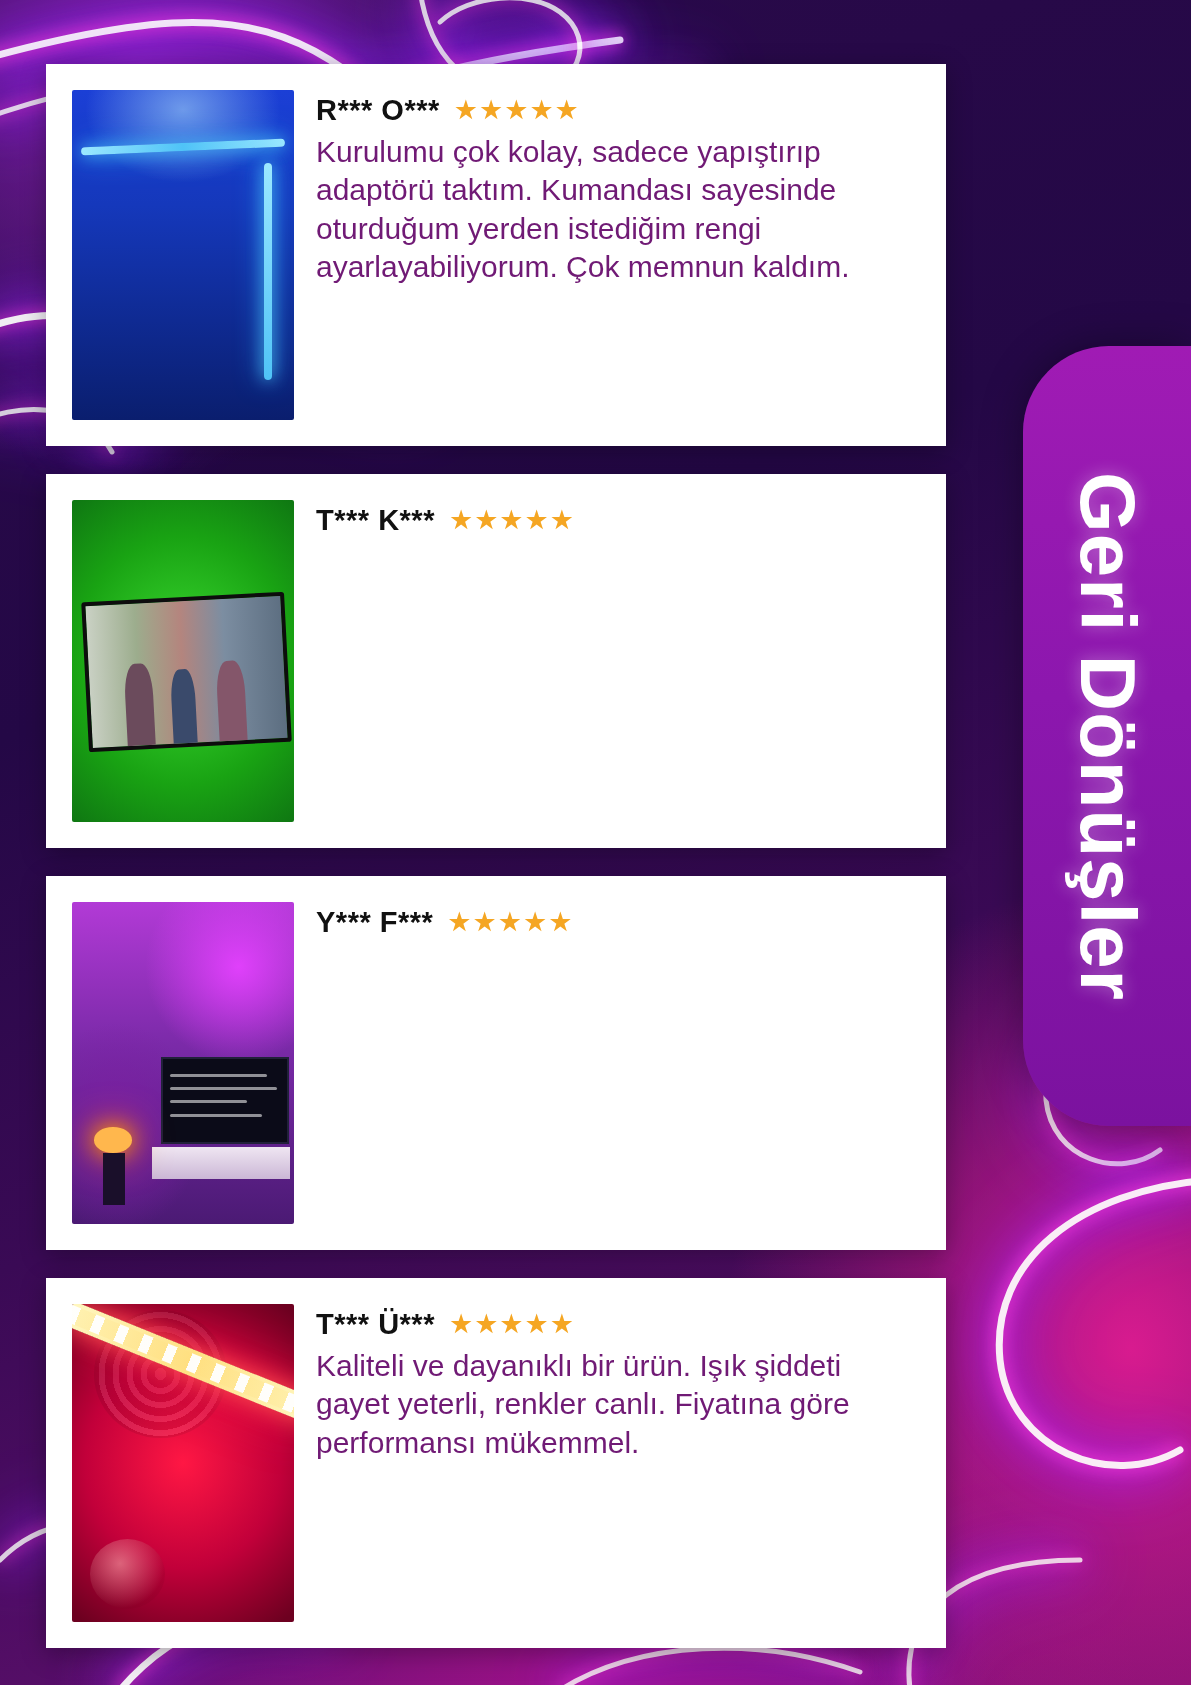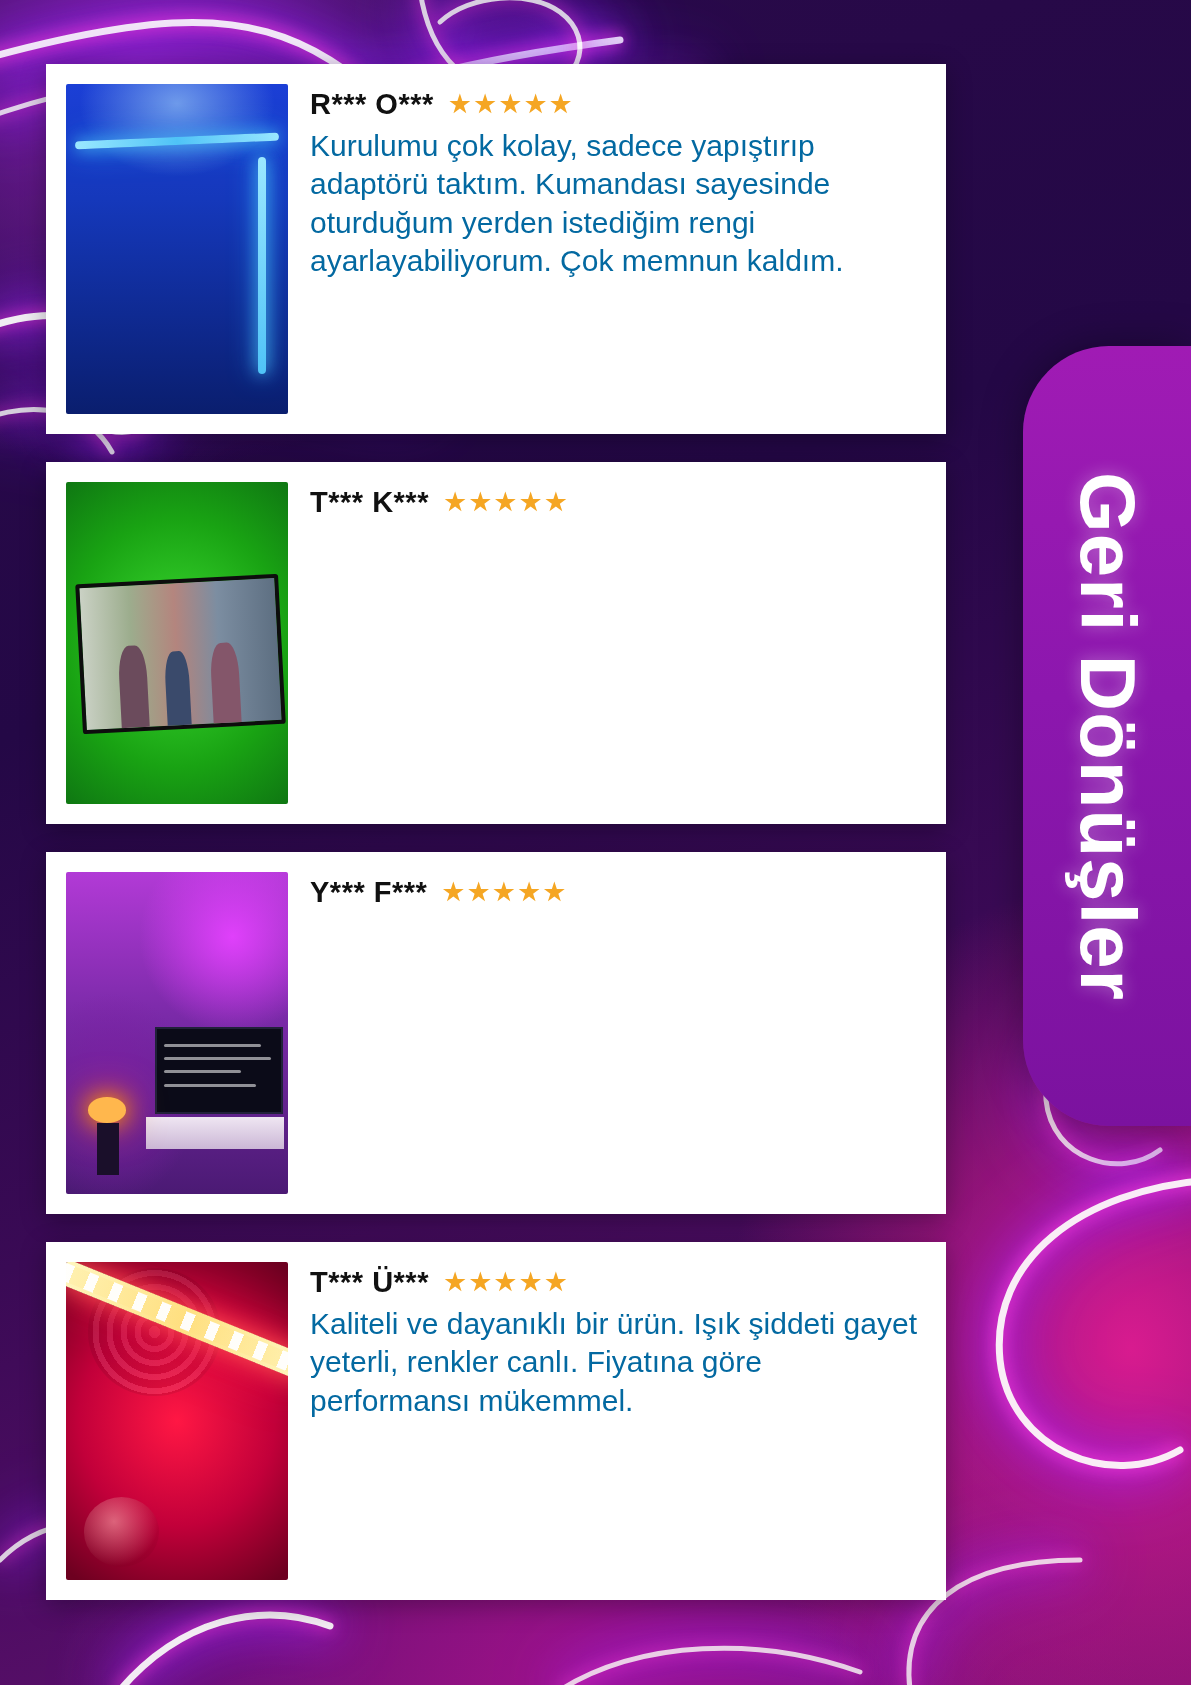--- a/index.html
+++ b/index.html
@@ -83,21 +83,21 @@
     left: 46px;
     top: 64px;
     width: 900px;
   }
   .card {
     background: #ffffff;
     display: flex;
     align-items: flex-start;
     box-shadow: 0 6px 24px rgba(0,0,0,.30);
     margin-bottom: 28px;
-    padding: 2px;
+    padding: 8px;
     position: relative;
   }
   .card-thumb {
     width: 222px;
     flex: 0 0 222px;
     margin: 18px 0 18px 18px;
     border-radius: 2px;
     overflow: hidden;
     position: relative;
   }
@@ -119,21 +119,21 @@
   }
   .stars {
     color: #f5a623;
     font-size: 27px;
     letter-spacing: 1px;
     line-height: 1;
   }
   .review-text {
     font-size: 30px;
     line-height: 1.28;
-    color: #0369a1;
+    color: #701a75;
     margin: 6px 0 0 0;
     word-break: normal;
   }
 
   
   .thumb-1 {
     height: 330px;
     background:
       radial-gradient(ellipse 80% 40% at 50% 6%, rgba(180,230,255,.55) 0%, rgba(20,60,160,0) 55%),
       linear-gradient(180deg, #1b3fd6 0%, #1538bb 35%, #0f2a92 70%, #0a1e6e 100%);

